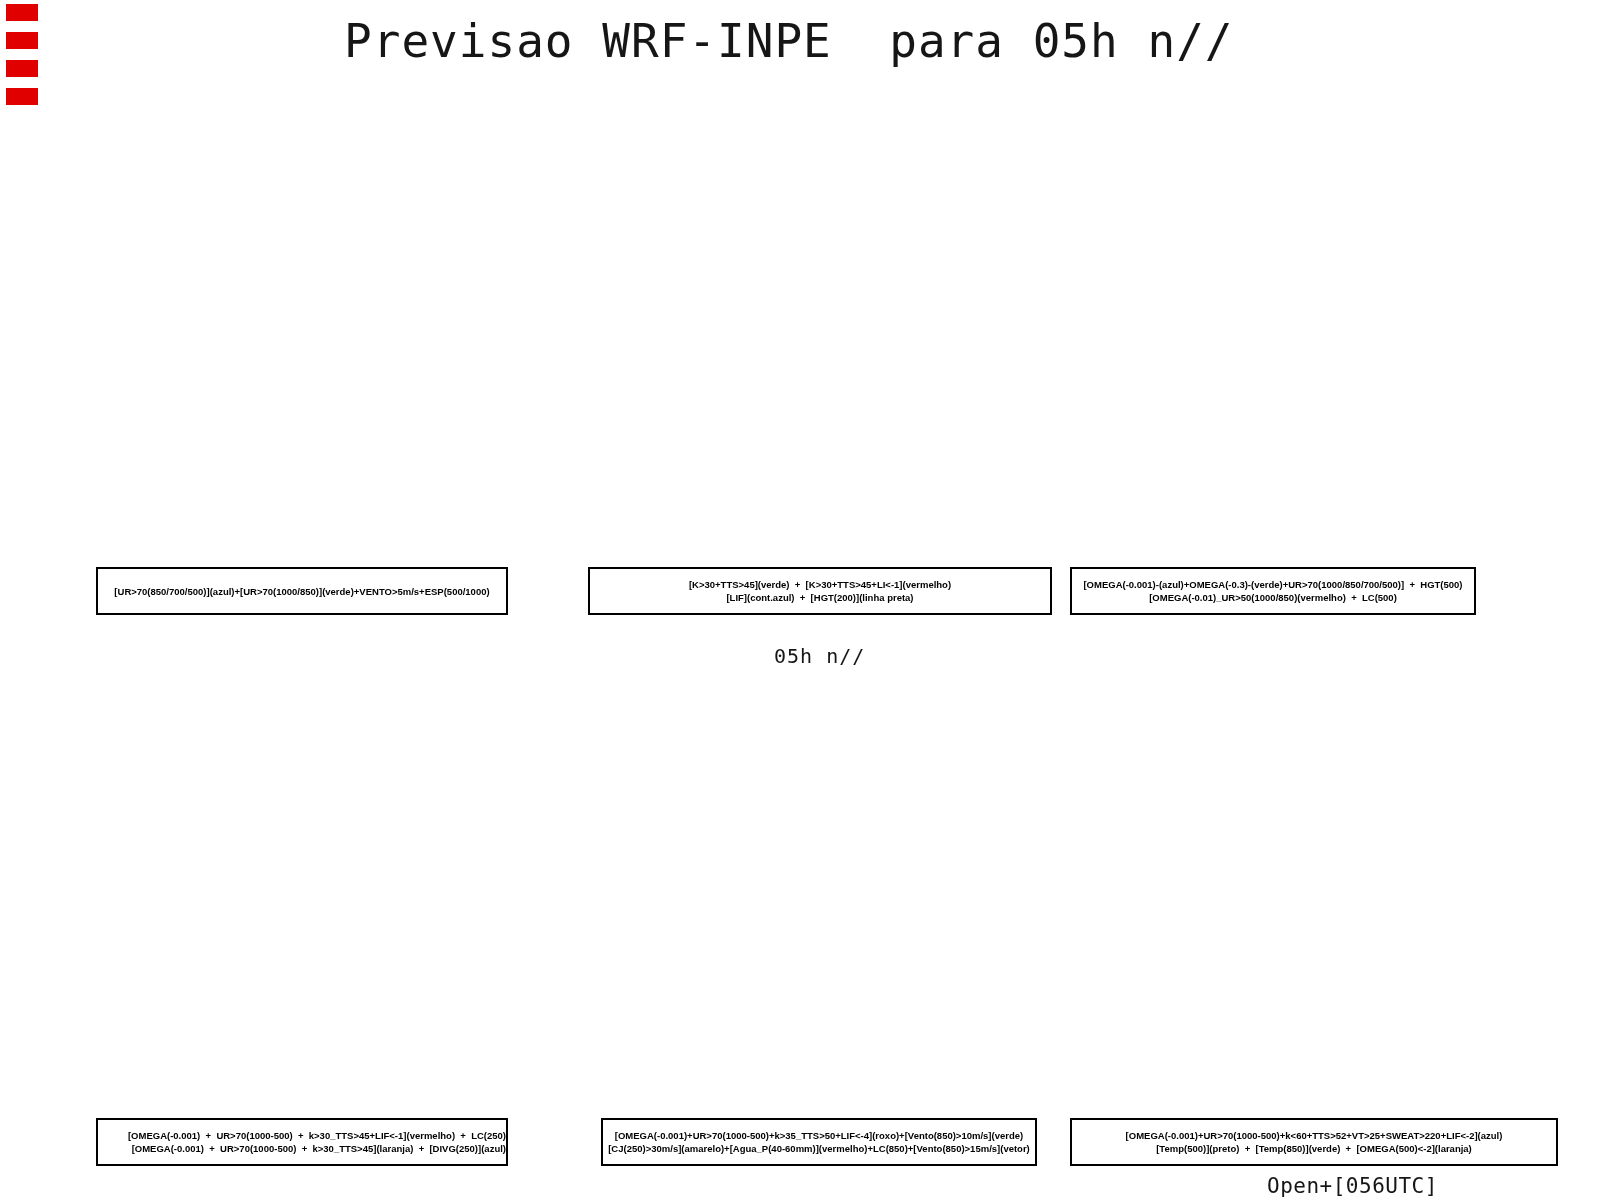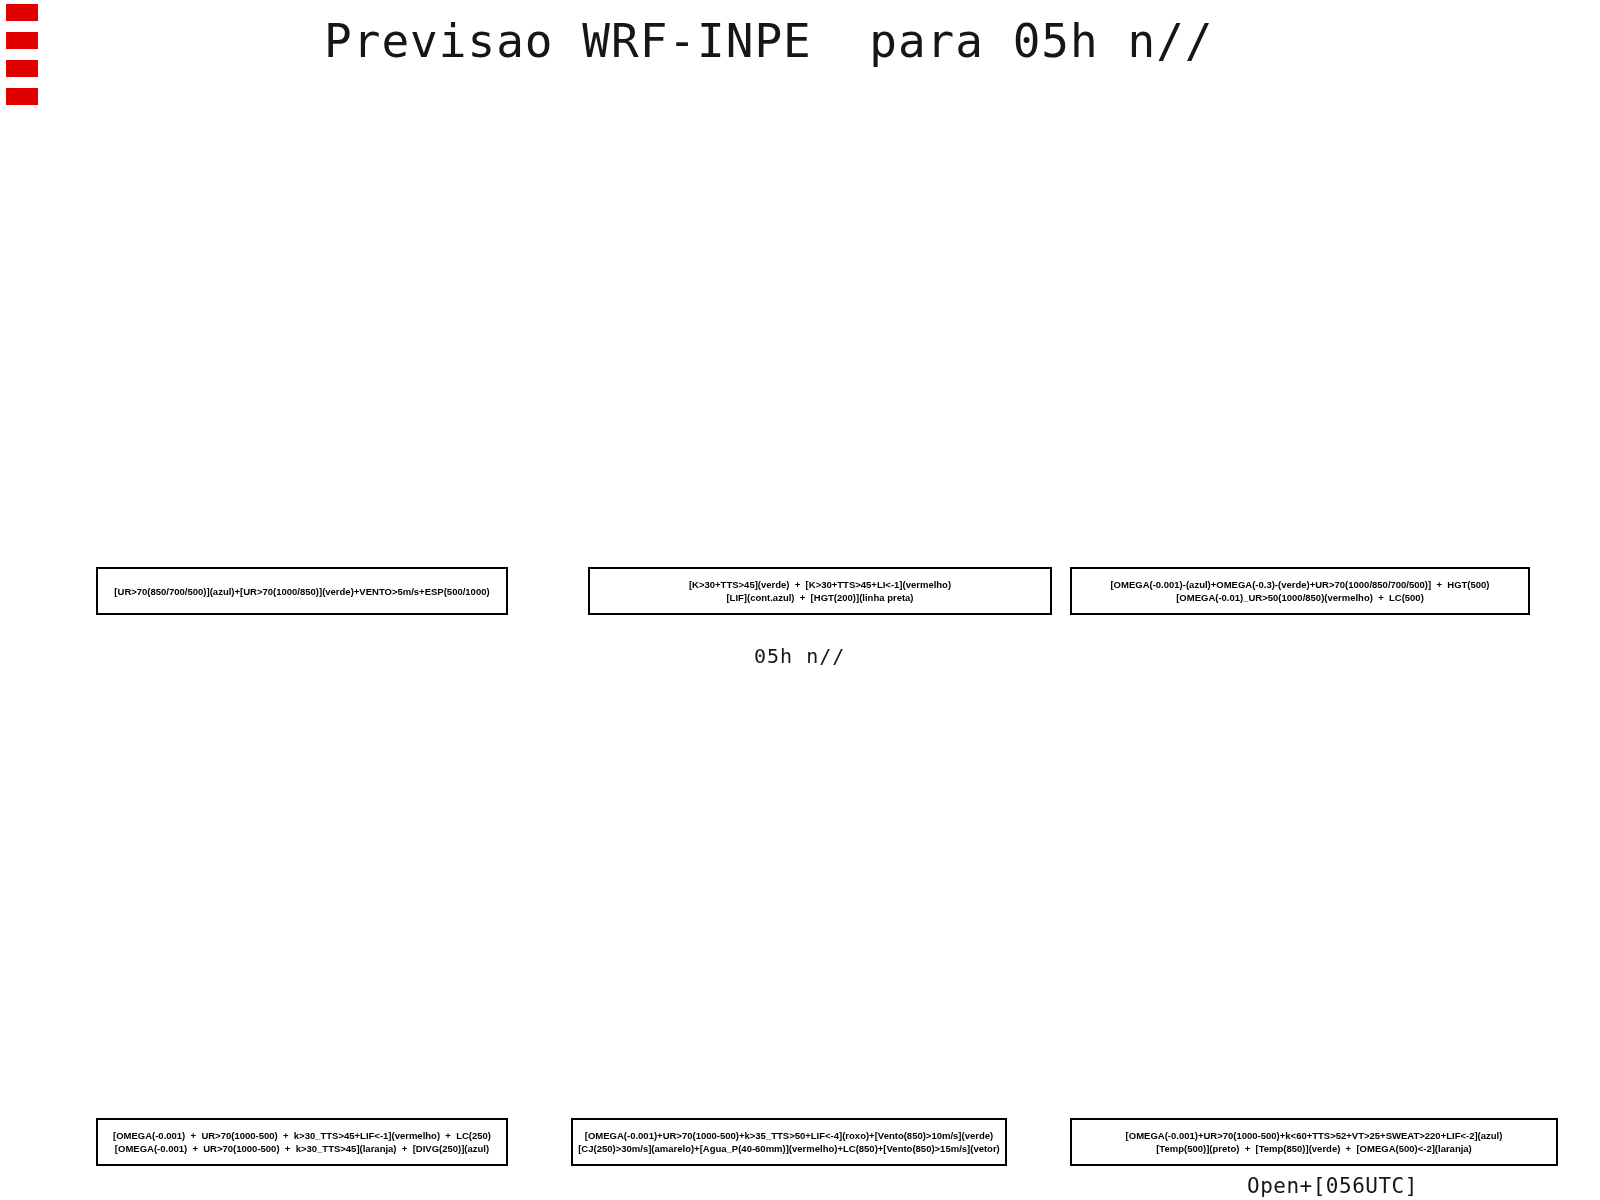--- a/index.html
+++ b/index.html
@@ -16,20 +16,21 @@
     color: #000000;
   }
 
   
   .plotter {
     position: absolute;
     font-family: "DejaVu Sans Mono", monospace;
     font-weight: 100;
     color: #161616;
     white-space: pre;
+    margin-left: 20px;
   }
   .page-title   { left: 324px; top: 14px;  font-size: 46px; letter-spacing: 1px; }
   .center-label { left: 754px; top: 644px; font-size: 20px; letter-spacing: 1px; }
   .footer-label { left: 1247px; top: 1174px; font-size: 21px; letter-spacing: 0.5px; }
 
   
   .broken-mark {
     position: absolute;
     left: 6px;
     width: 32px;
@@ -50,23 +51,23 @@
     display: flex;
     flex-direction: column;
     justify-content: center;
     align-items: center;
     box-sizing: border-box;
   }
   .row-top    { top: 567px; }
   .row-bottom { top: 1118px; }
   .p1 { left: 96px;   width: 412px; }
   .p2 { left: 588px;  width: 464px; }
-  .p3 { left: 1070px; width: 460px; }
-  .p4 { left: 96px;   width: 412px; }
-  .p5 { left: 571px;  width: 436px; }
+  .p3 { left: 1070px; width: 406px; }
+  .p4 { left: 96px;   width: 412px; align-items: flex-end; }
+  .p5 { left: 601px;  width: 436px; }
   .p6 { left: 1070px; width: 488px; }
 
   .pline {
     font-family: "Liberation Sans", sans-serif;
     font-weight: 700;
     font-size: 9.5px;
     line-height: 13px;
     white-space: pre;
     text-align: center;
   }

